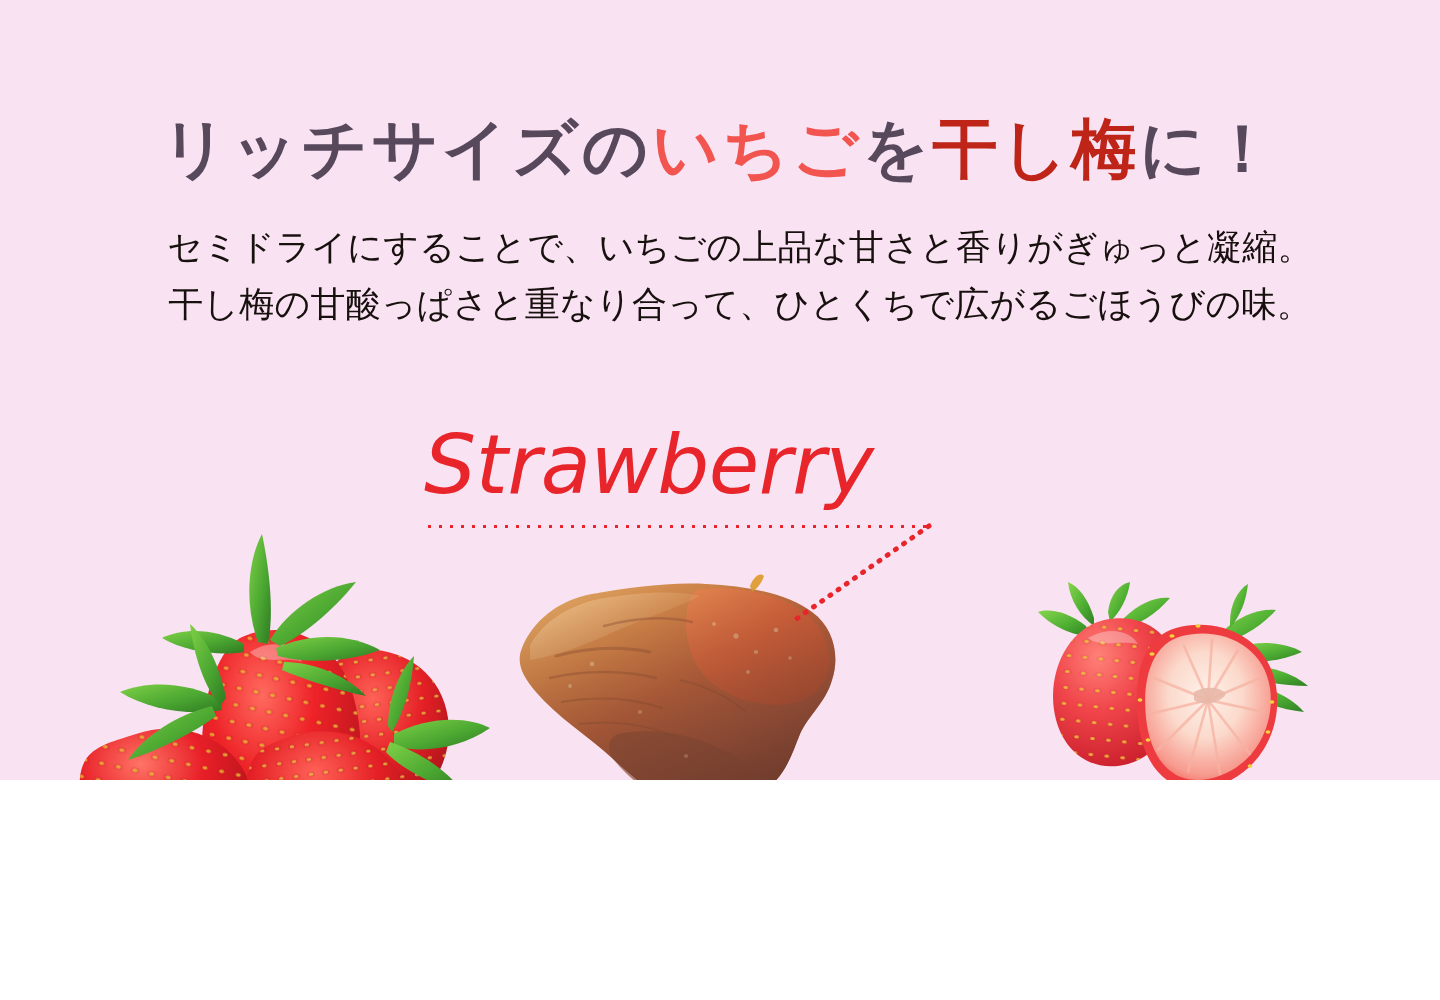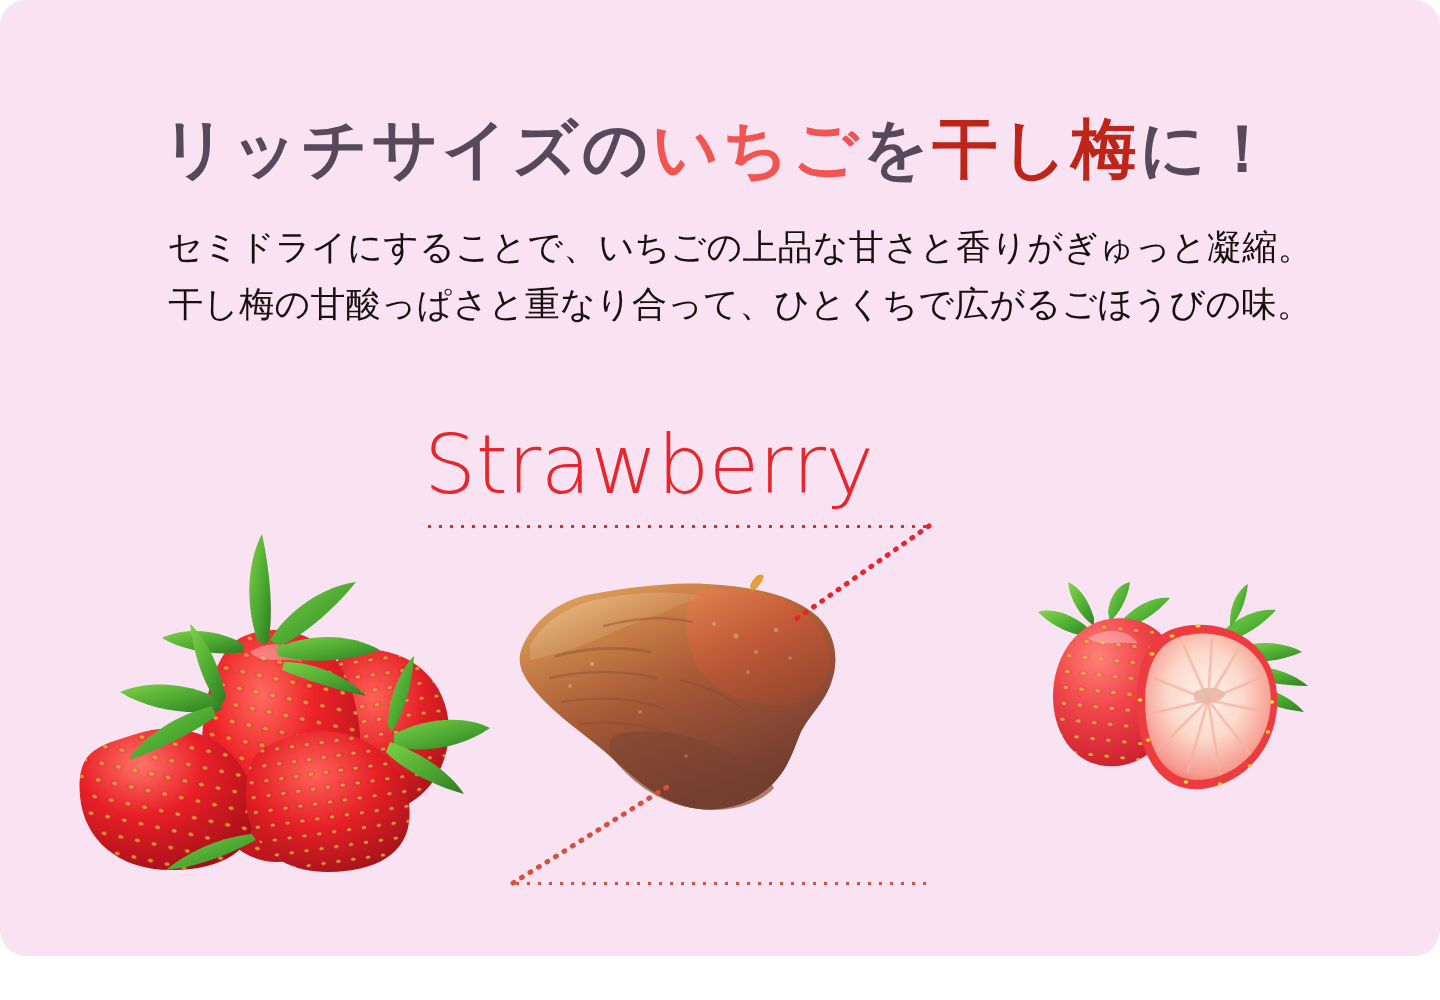--- a/index.html
+++ b/index.html
@@ -9,24 +9,23 @@
   }
   body {
     width: 1440px;
     height: 1000px;
     overflow: hidden;
     font-family: "Liberation Sans", "DejaVu Sans", sans-serif;
   }
   #stage {
     position: relative;
     width: 1440px;
-    height: 956px;
+    height: 780px;
     background: #F9E2F2;
     overflow: hidden;
-    border-radius: 26px;
   }
 
   
   .headline {
     position: absolute;
     left: 0;
     top: 72px;
     width: 1440px;
     text-align: center;
     font-size: 65px;
@@ -59,20 +58,21 @@
   }
   .subcopy .line { display: block; }
 
   
   .callout {
     position: absolute;
     font-family: "DejaVu Sans", "Liberation Sans", sans-serif;
     font-weight: 300;
     white-space: nowrap;
     line-height: 1;
+    font-style: italic;
   }
   .callout-strawberry {
     left: 424px;
     top: 424px;
     font-size: 82px;
     color: #E8252B;
     letter-spacing: -0.005em;
   }
   .callout-plum {
     left: 700px;

